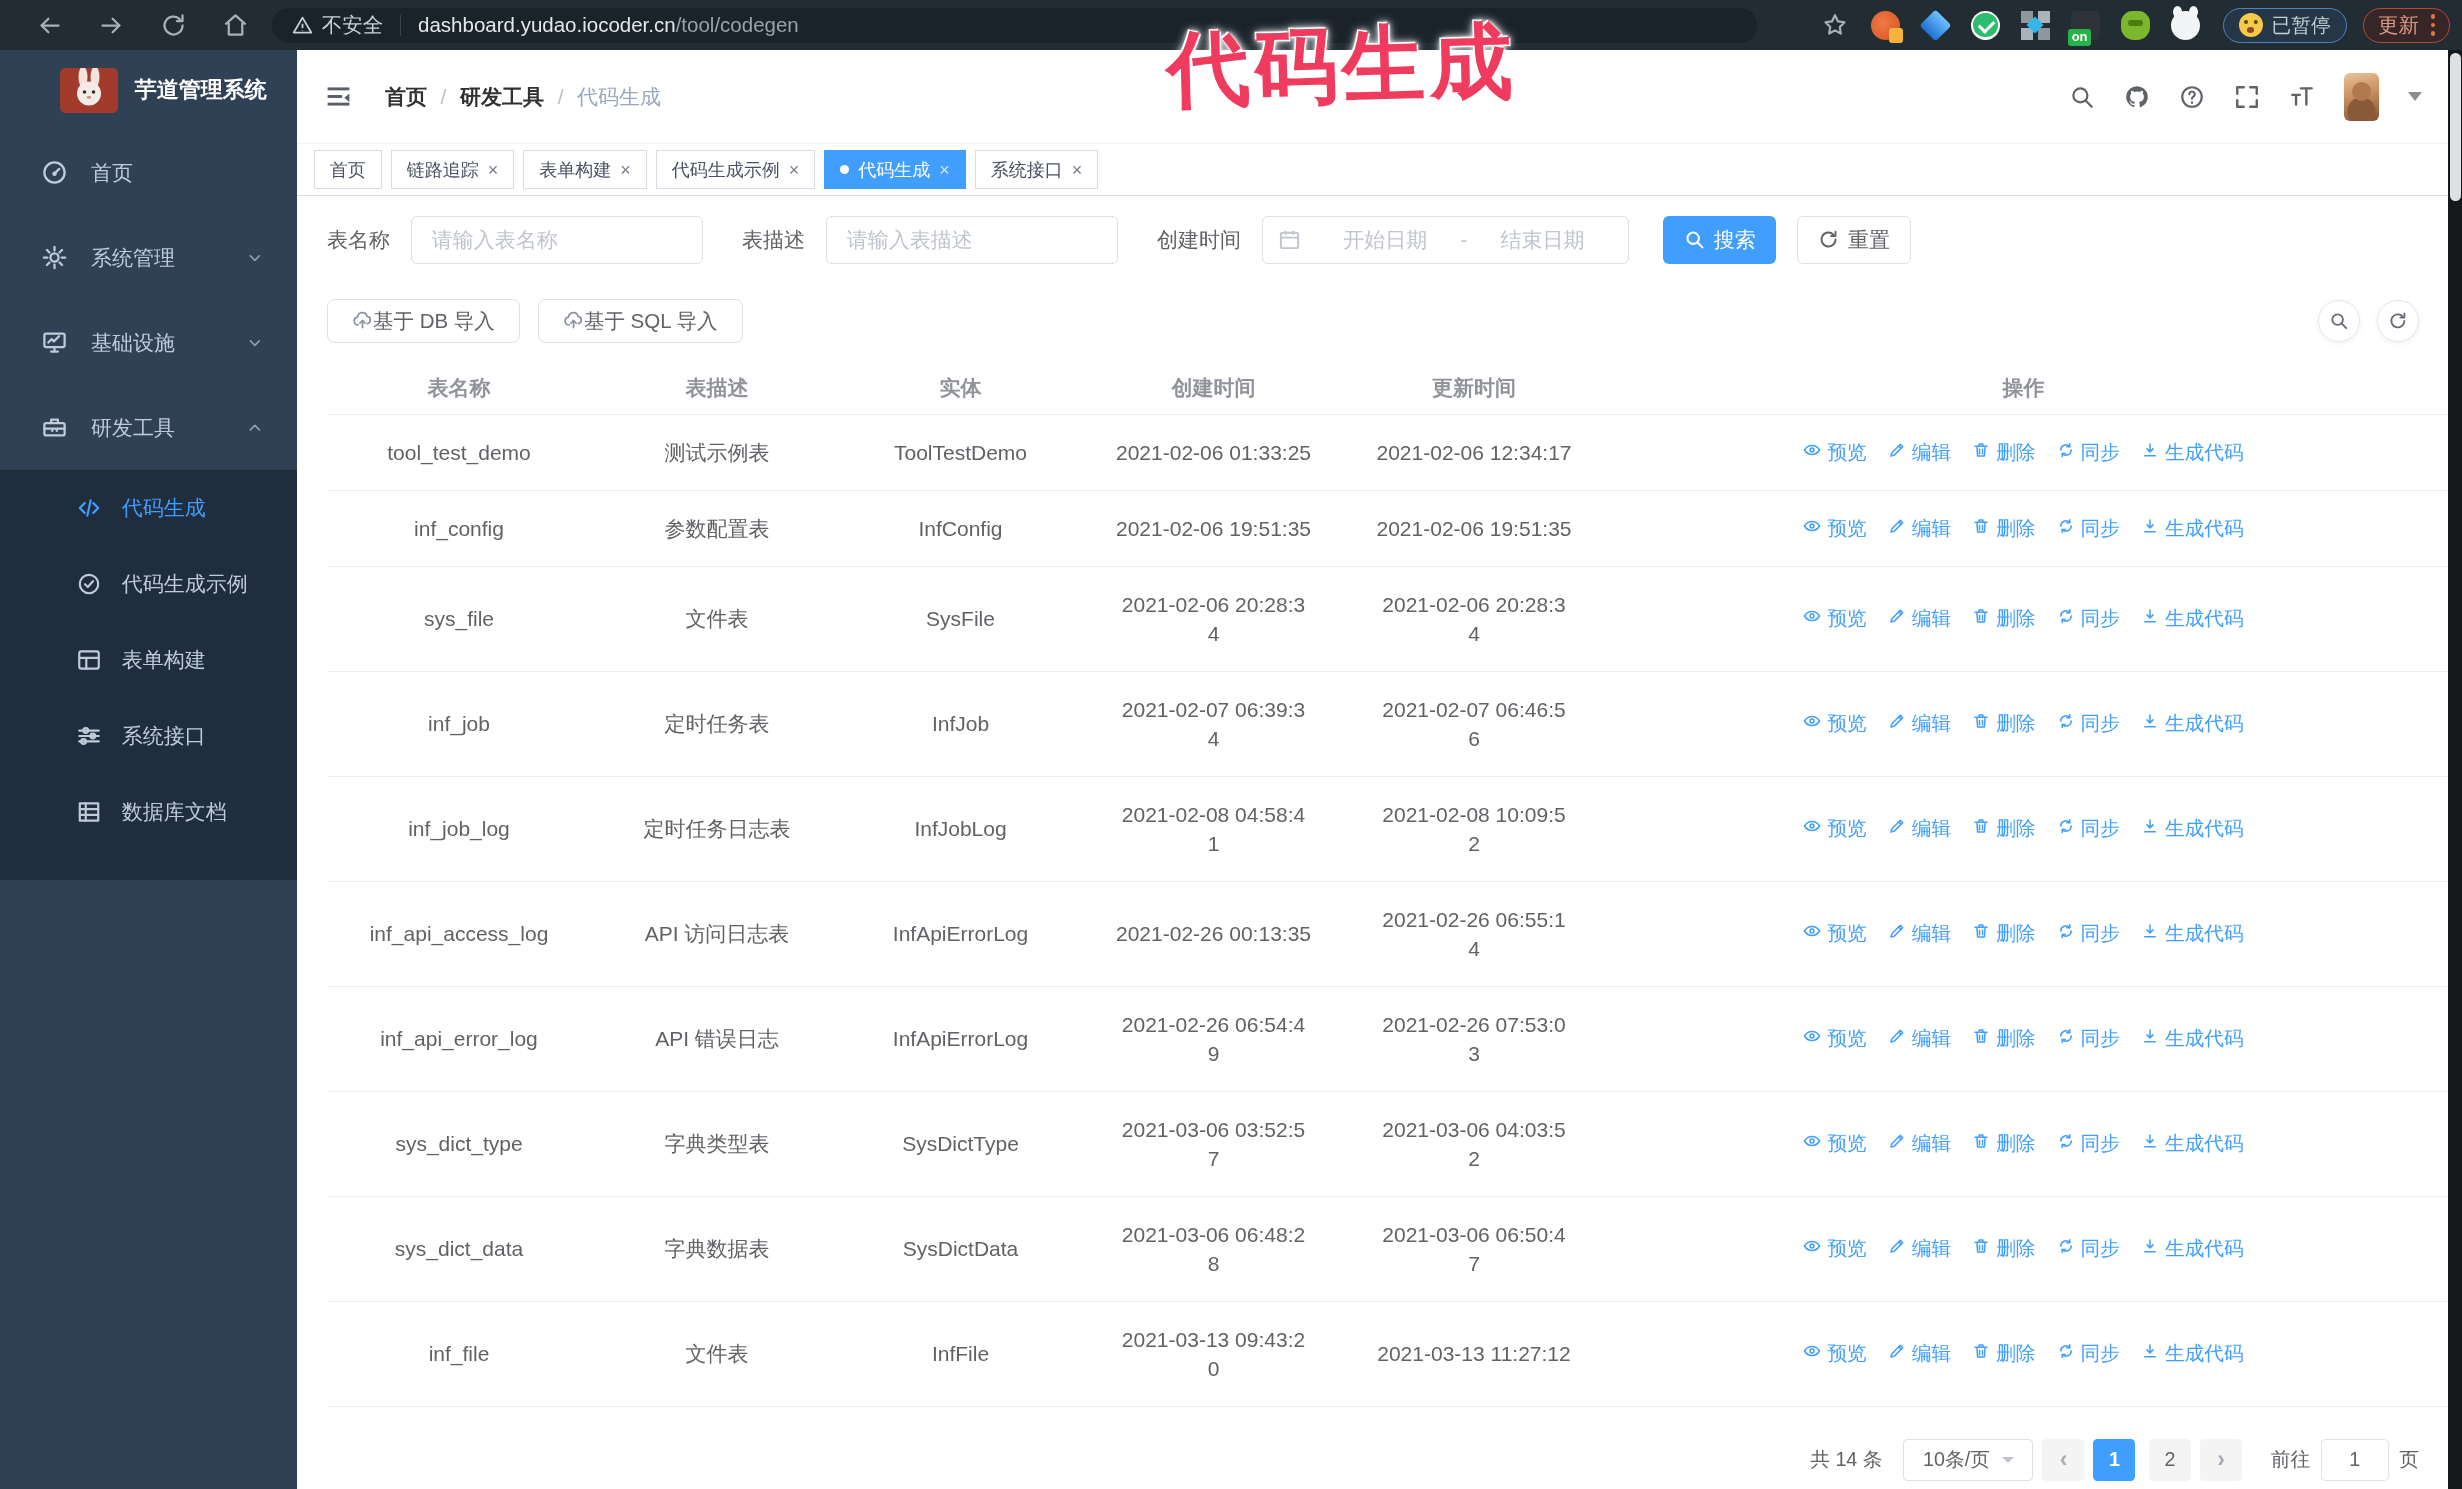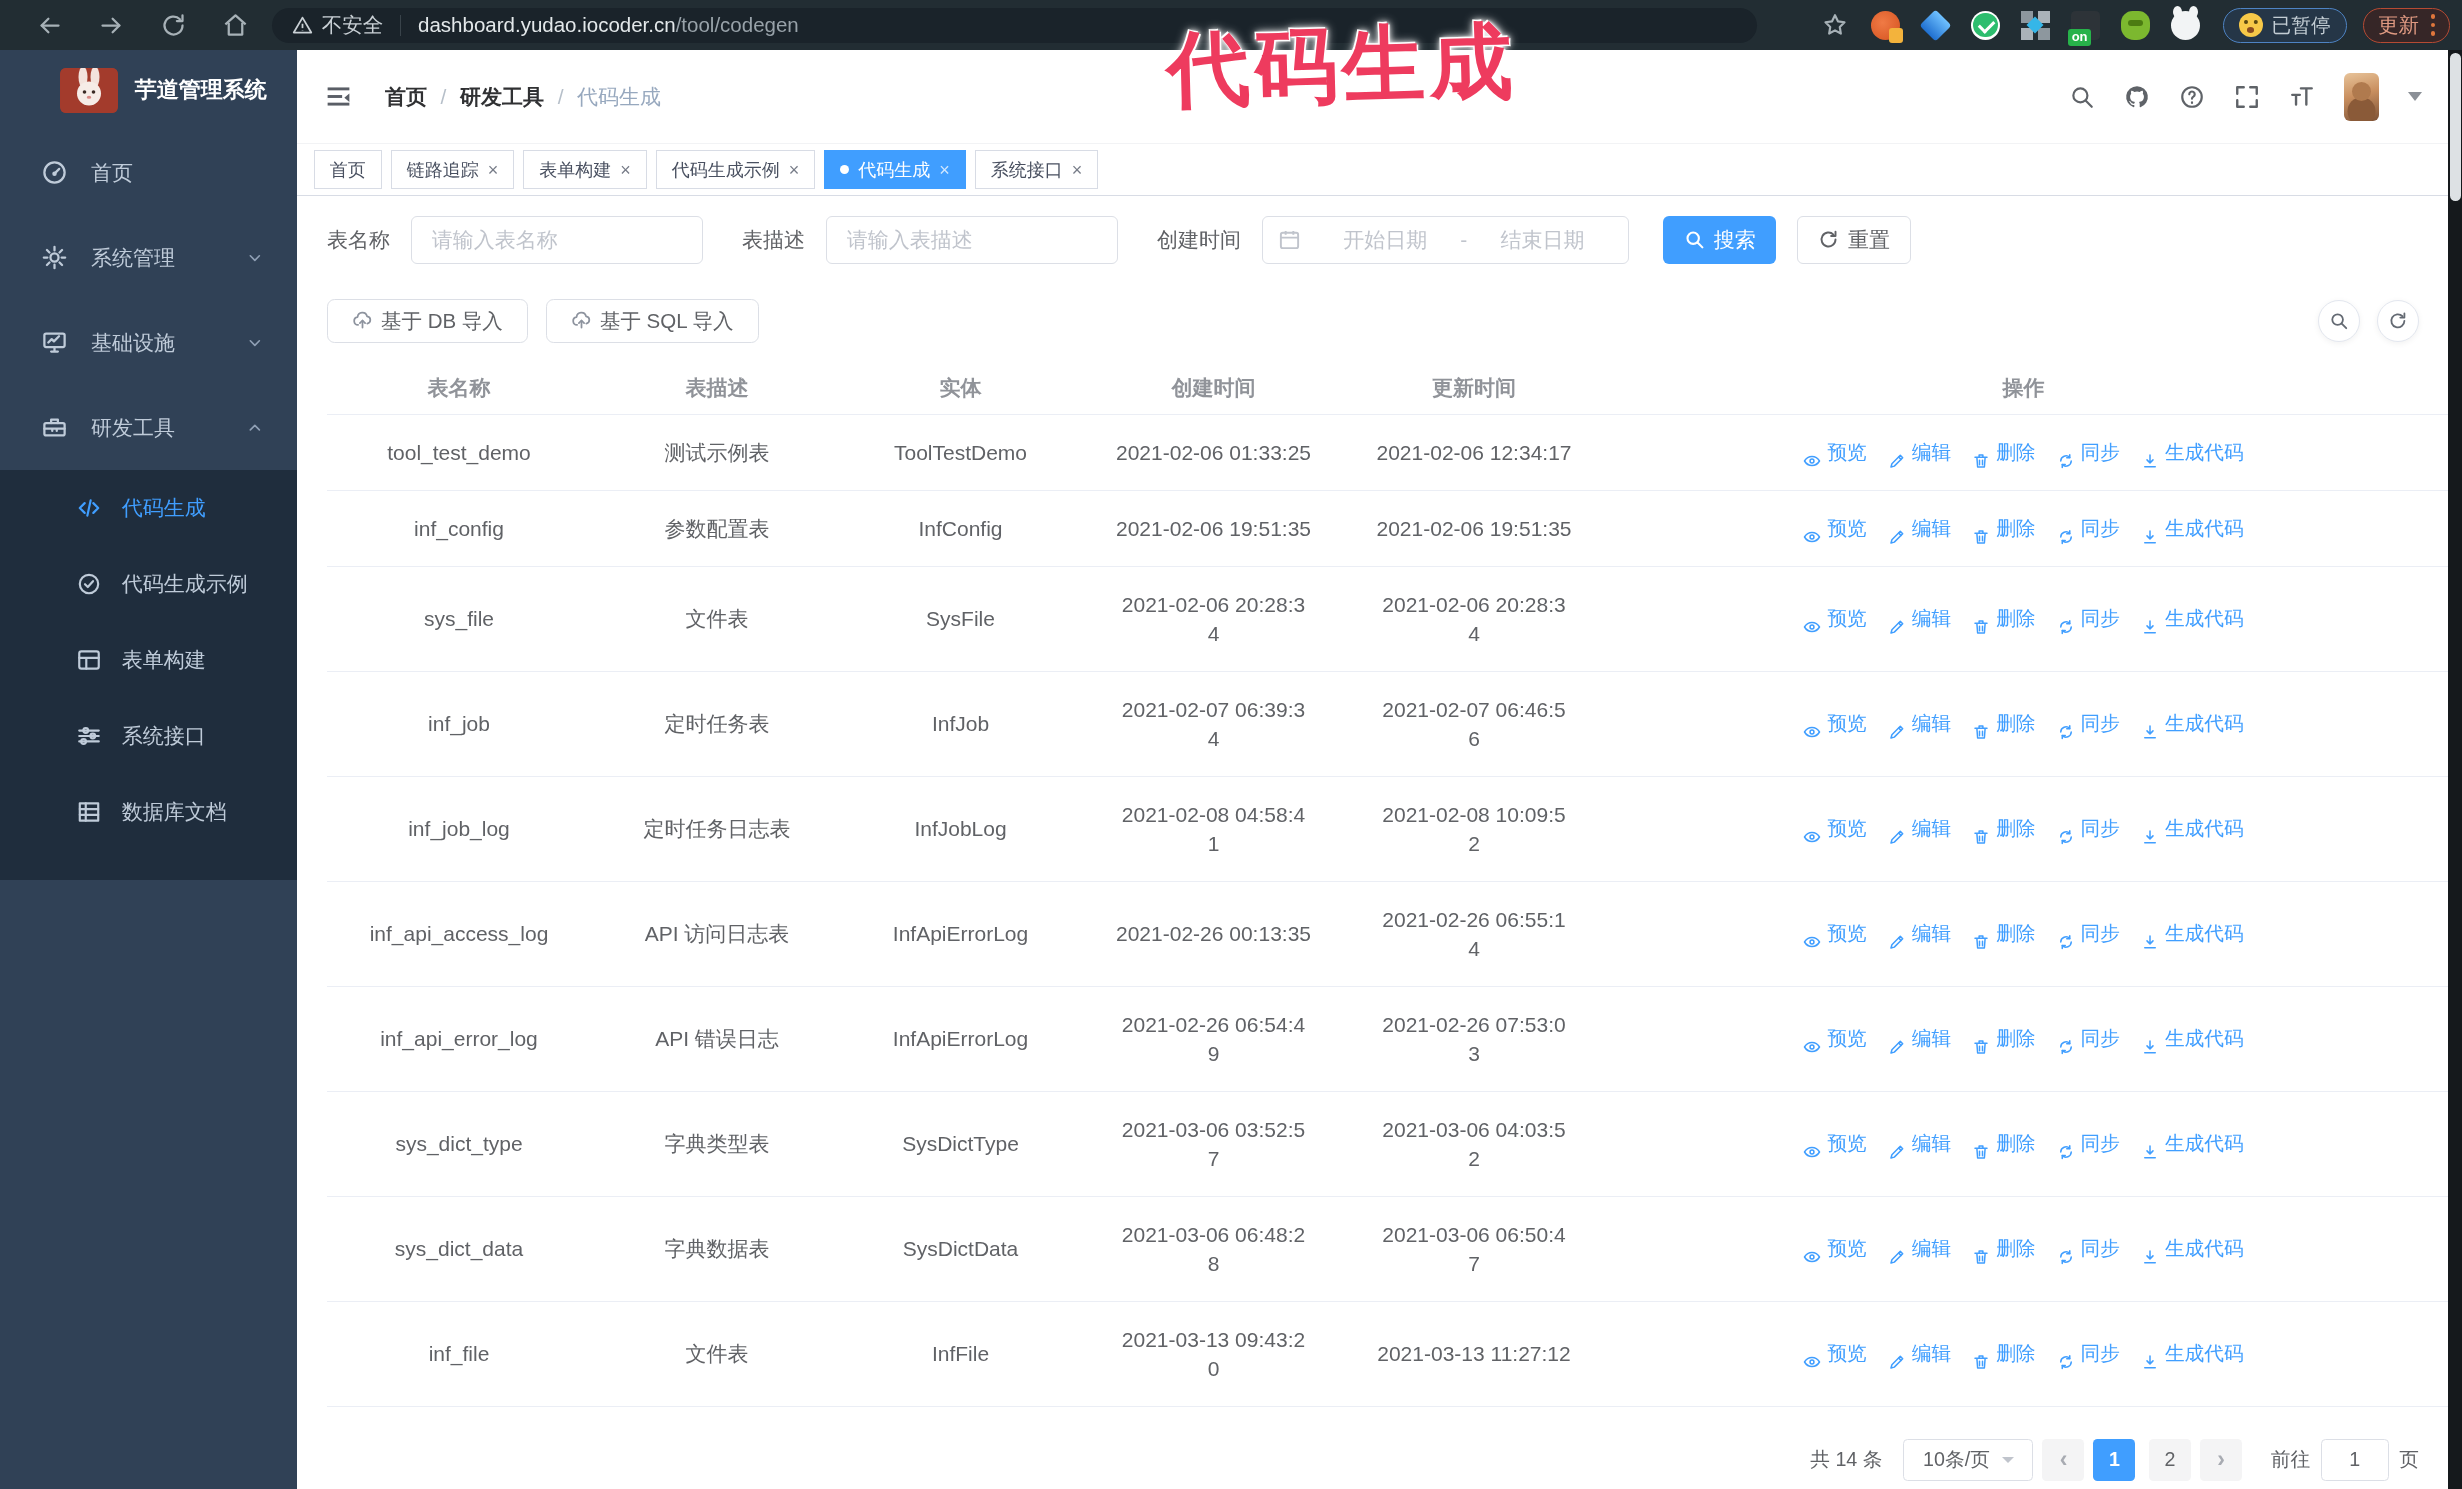--- a/index.html
+++ b/index.html
@@ -128,38 +128,38 @@
   .dr-sep { font-size:21px; color:#c0c4cc; margin:0 4.5px; }
   .btn { height:48px; border-radius:6px; display:inline-flex; align-items:center; justify-content:center;
     gap:9px; font-size:21px; cursor:pointer; border:1.5px solid transparent; }
   .btn .bicon { width:21px; height:21px; }
   .btn .bicon svg { width:100%; height:100%; }
   .btn-primary { background:#409EFF; color:#fff; padding:0 19.7px; margin-left:34px; }
   .btn-plain { background:#fff; color:#606266; border-color:#dcdfe6; padding:0 19.7px; margin-left:21px; }
 
   .imports { margin-top:35px; display:flex; align-items:center; }
   .btn-import { height:44px; background:#fff; color:#606266; border:1.5px solid #dcdfe6; border-radius:7.6px;
-    padding:0 24px; font-size:20.5px; display:inline-flex; align-items:center; gap:8px; cursor:pointer;justify-content:flex-end; }
+    padding:0 24px; font-size:20.5px; display:inline-flex; align-items:center; gap:0; cursor:pointer;justify-content:flex-end; }
   .btn-import + .btn-import { margin-left:18px; }
   .btn-import .bicon { width:21px; height:21px; color:#8d939e; }
   .btn-import .bicon svg { width:100%; height:100%; }
   .tools { margin-left:auto; display:flex; gap:16.7px; }
   .circle-btn { width:42px; height:42px; border-radius:50%; background:#fff; border:1.5px solid #e3e7ef;
     box-shadow:0 1.5px 6px rgba(0,0,0,.06); display:flex; align-items:center; justify-content:center;
     color:#646a73; cursor:pointer; }
   .circle-btn .bicon { width:19.7px; height:19.7px; }
   .circle-btn .bicon svg { width:100%; height:100%; }
 
   table.grid { margin-top:19px; width:2121px; border-collapse:collapse; table-layout:fixed; }
   .grid th { font-size:21px; font-weight:bold; color:#909399; padding:12px 6px; border-bottom:1.5px solid #ebeef5;
     text-align:center; }
   .grid td { font-size:21px; color:#606266; padding:23px 6px; line-height:29px; text-align:center;
     border-bottom:1.5px solid #ebeef5; white-space:pre-line; }
   .ops { display:flex; align-items:center; justify-content:center; gap:21px; }
-  .op-link { display:inline-flex; align-items:flex-end; gap:6px; color:#409EFF; font-size:19.7px; cursor:pointer;
+  .op-link { display:inline-flex; align-items:flex-start; gap:6px; color:#409EFF; font-size:19.7px; cursor:pointer;
     white-space:nowrap; }
   .op-link .bicon { width:18px; height:18px; }
   .op-link .bicon svg { width:100%; height:100%; }
 
   .pagination { margin-top:32px; display:flex; align-items:center; justify-content:flex-end; gap:9px;
     font-size:19.7px; color:#606266; }
   .pg-total { margin-right:12px; }
   .pg-select { width:130px; height:42px; border:1.5px solid #dcdfe6; border-radius:4.5px; display:flex;
     align-items:center; justify-content:center; gap:12px; cursor:pointer; background:#fff; }
   .pg-caret { width:0; height:0; border-left:6px solid transparent; border-right:6px solid transparent;

